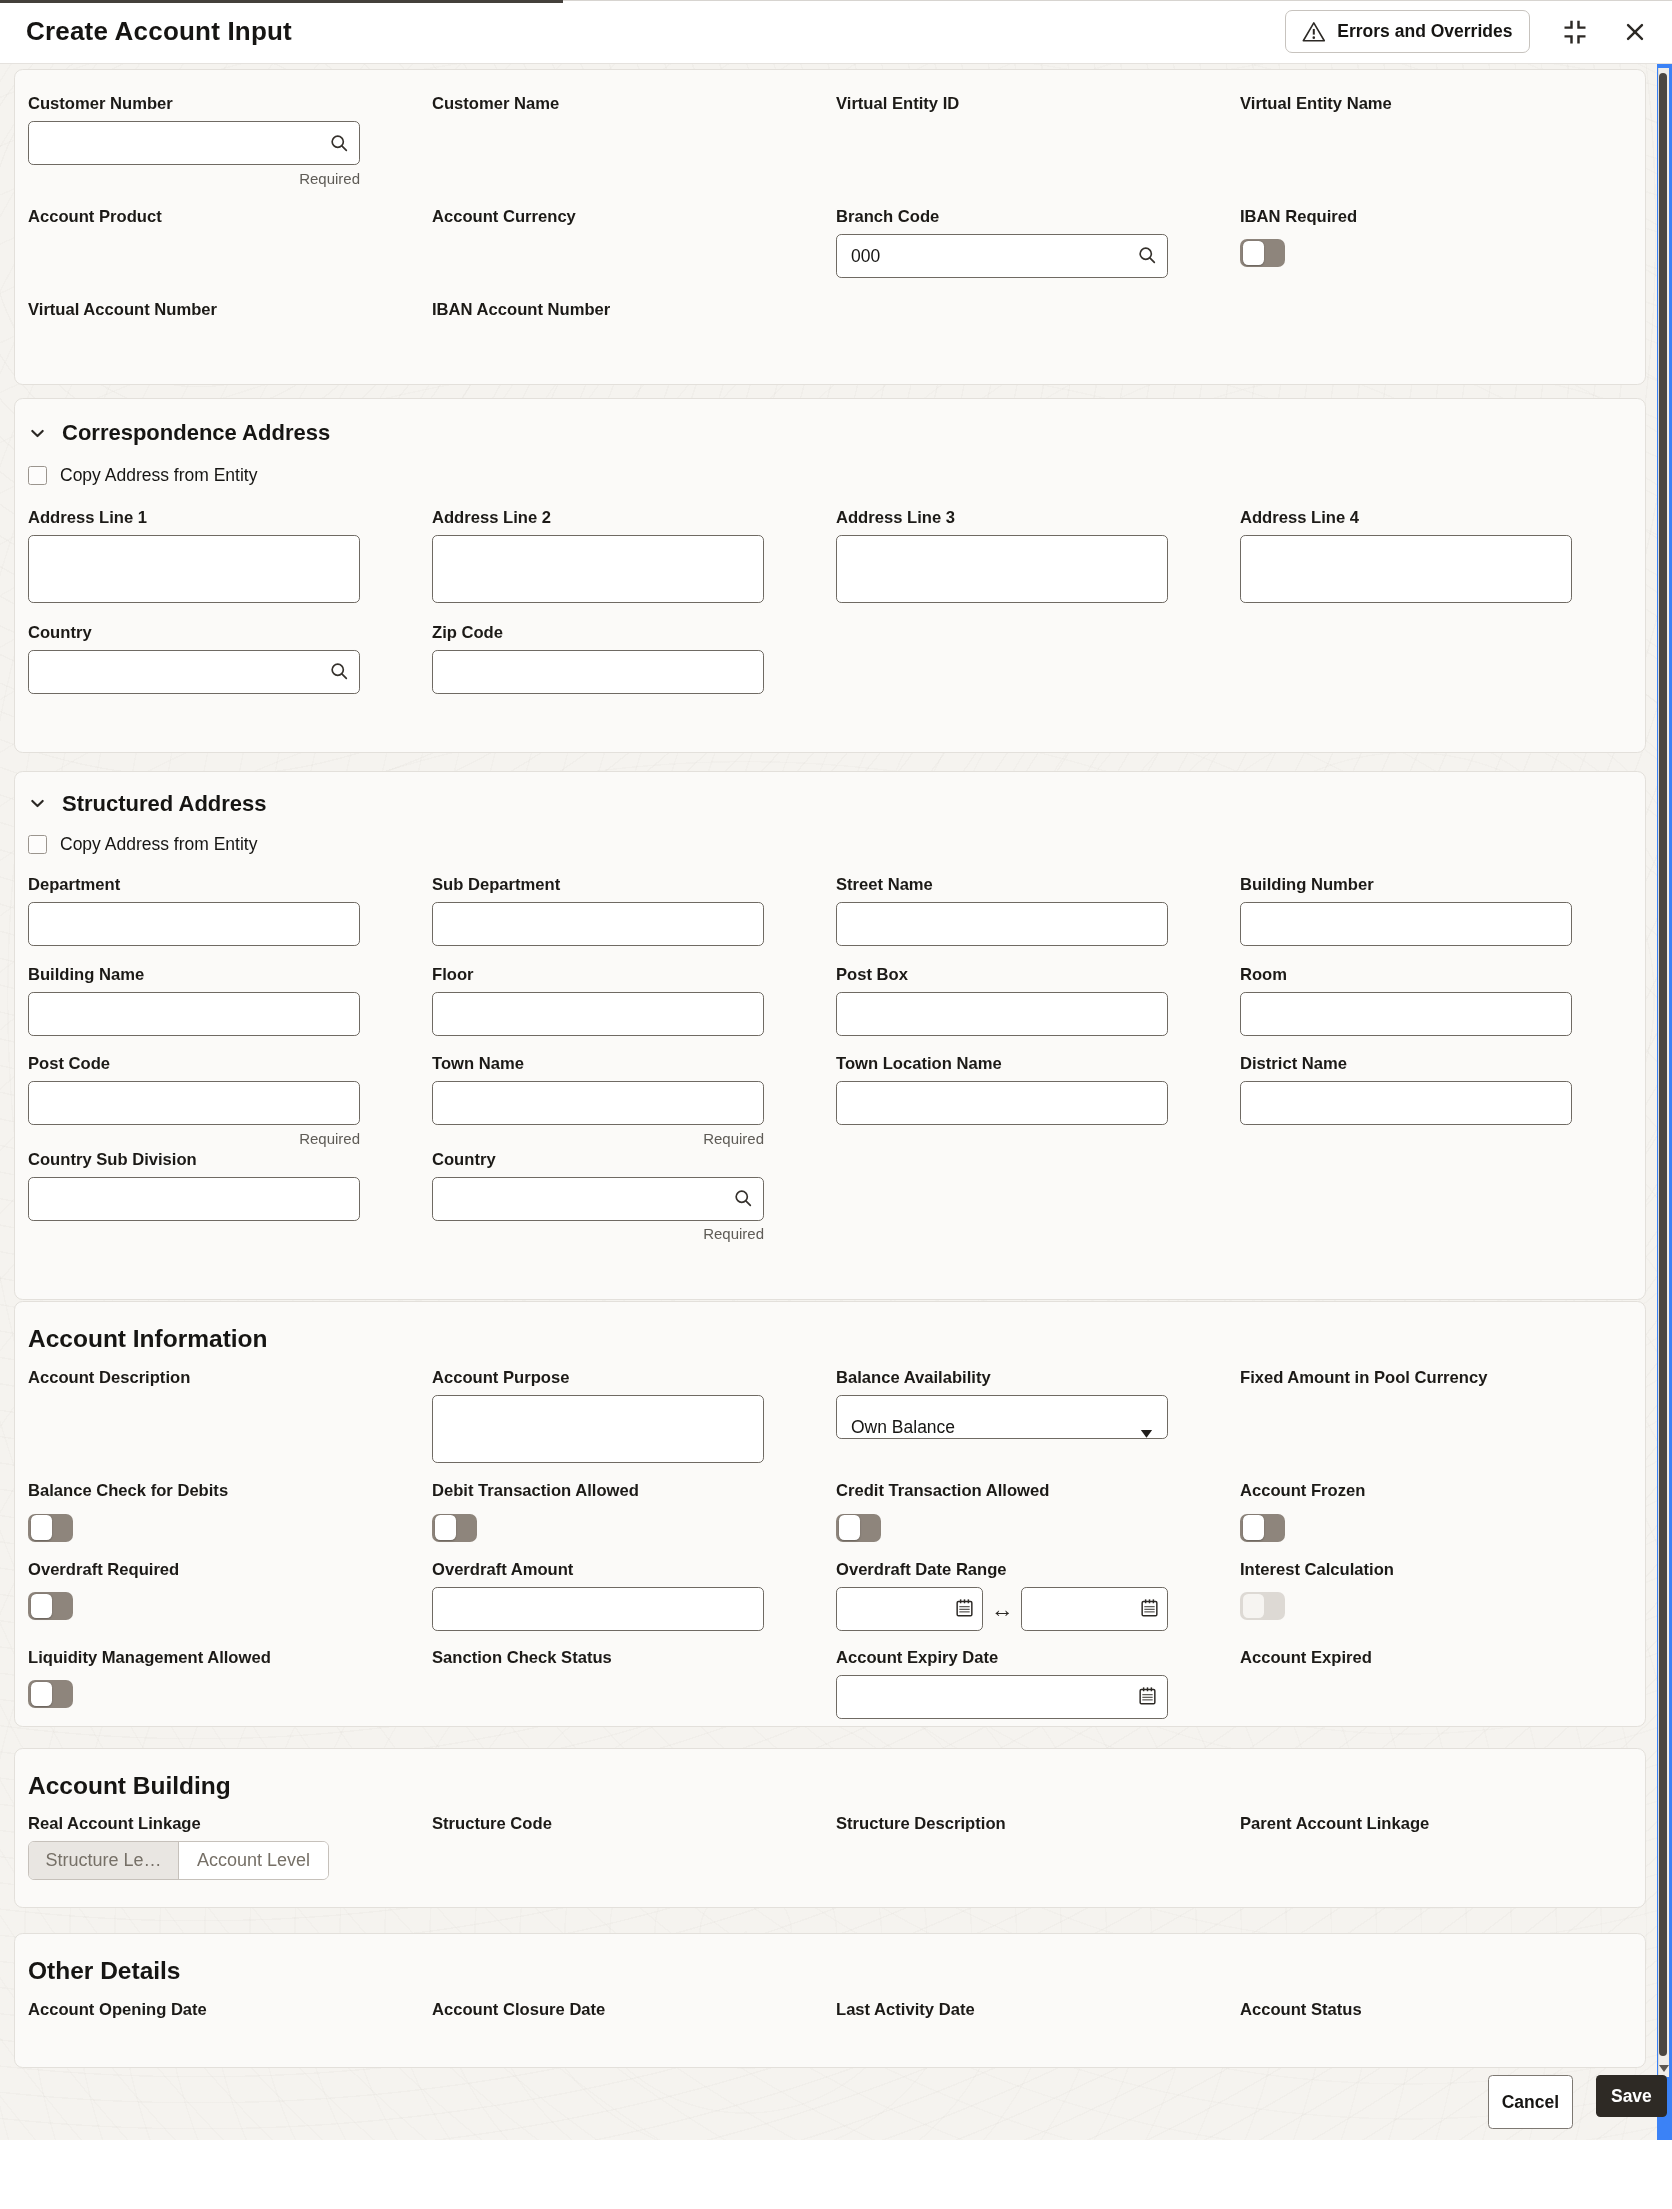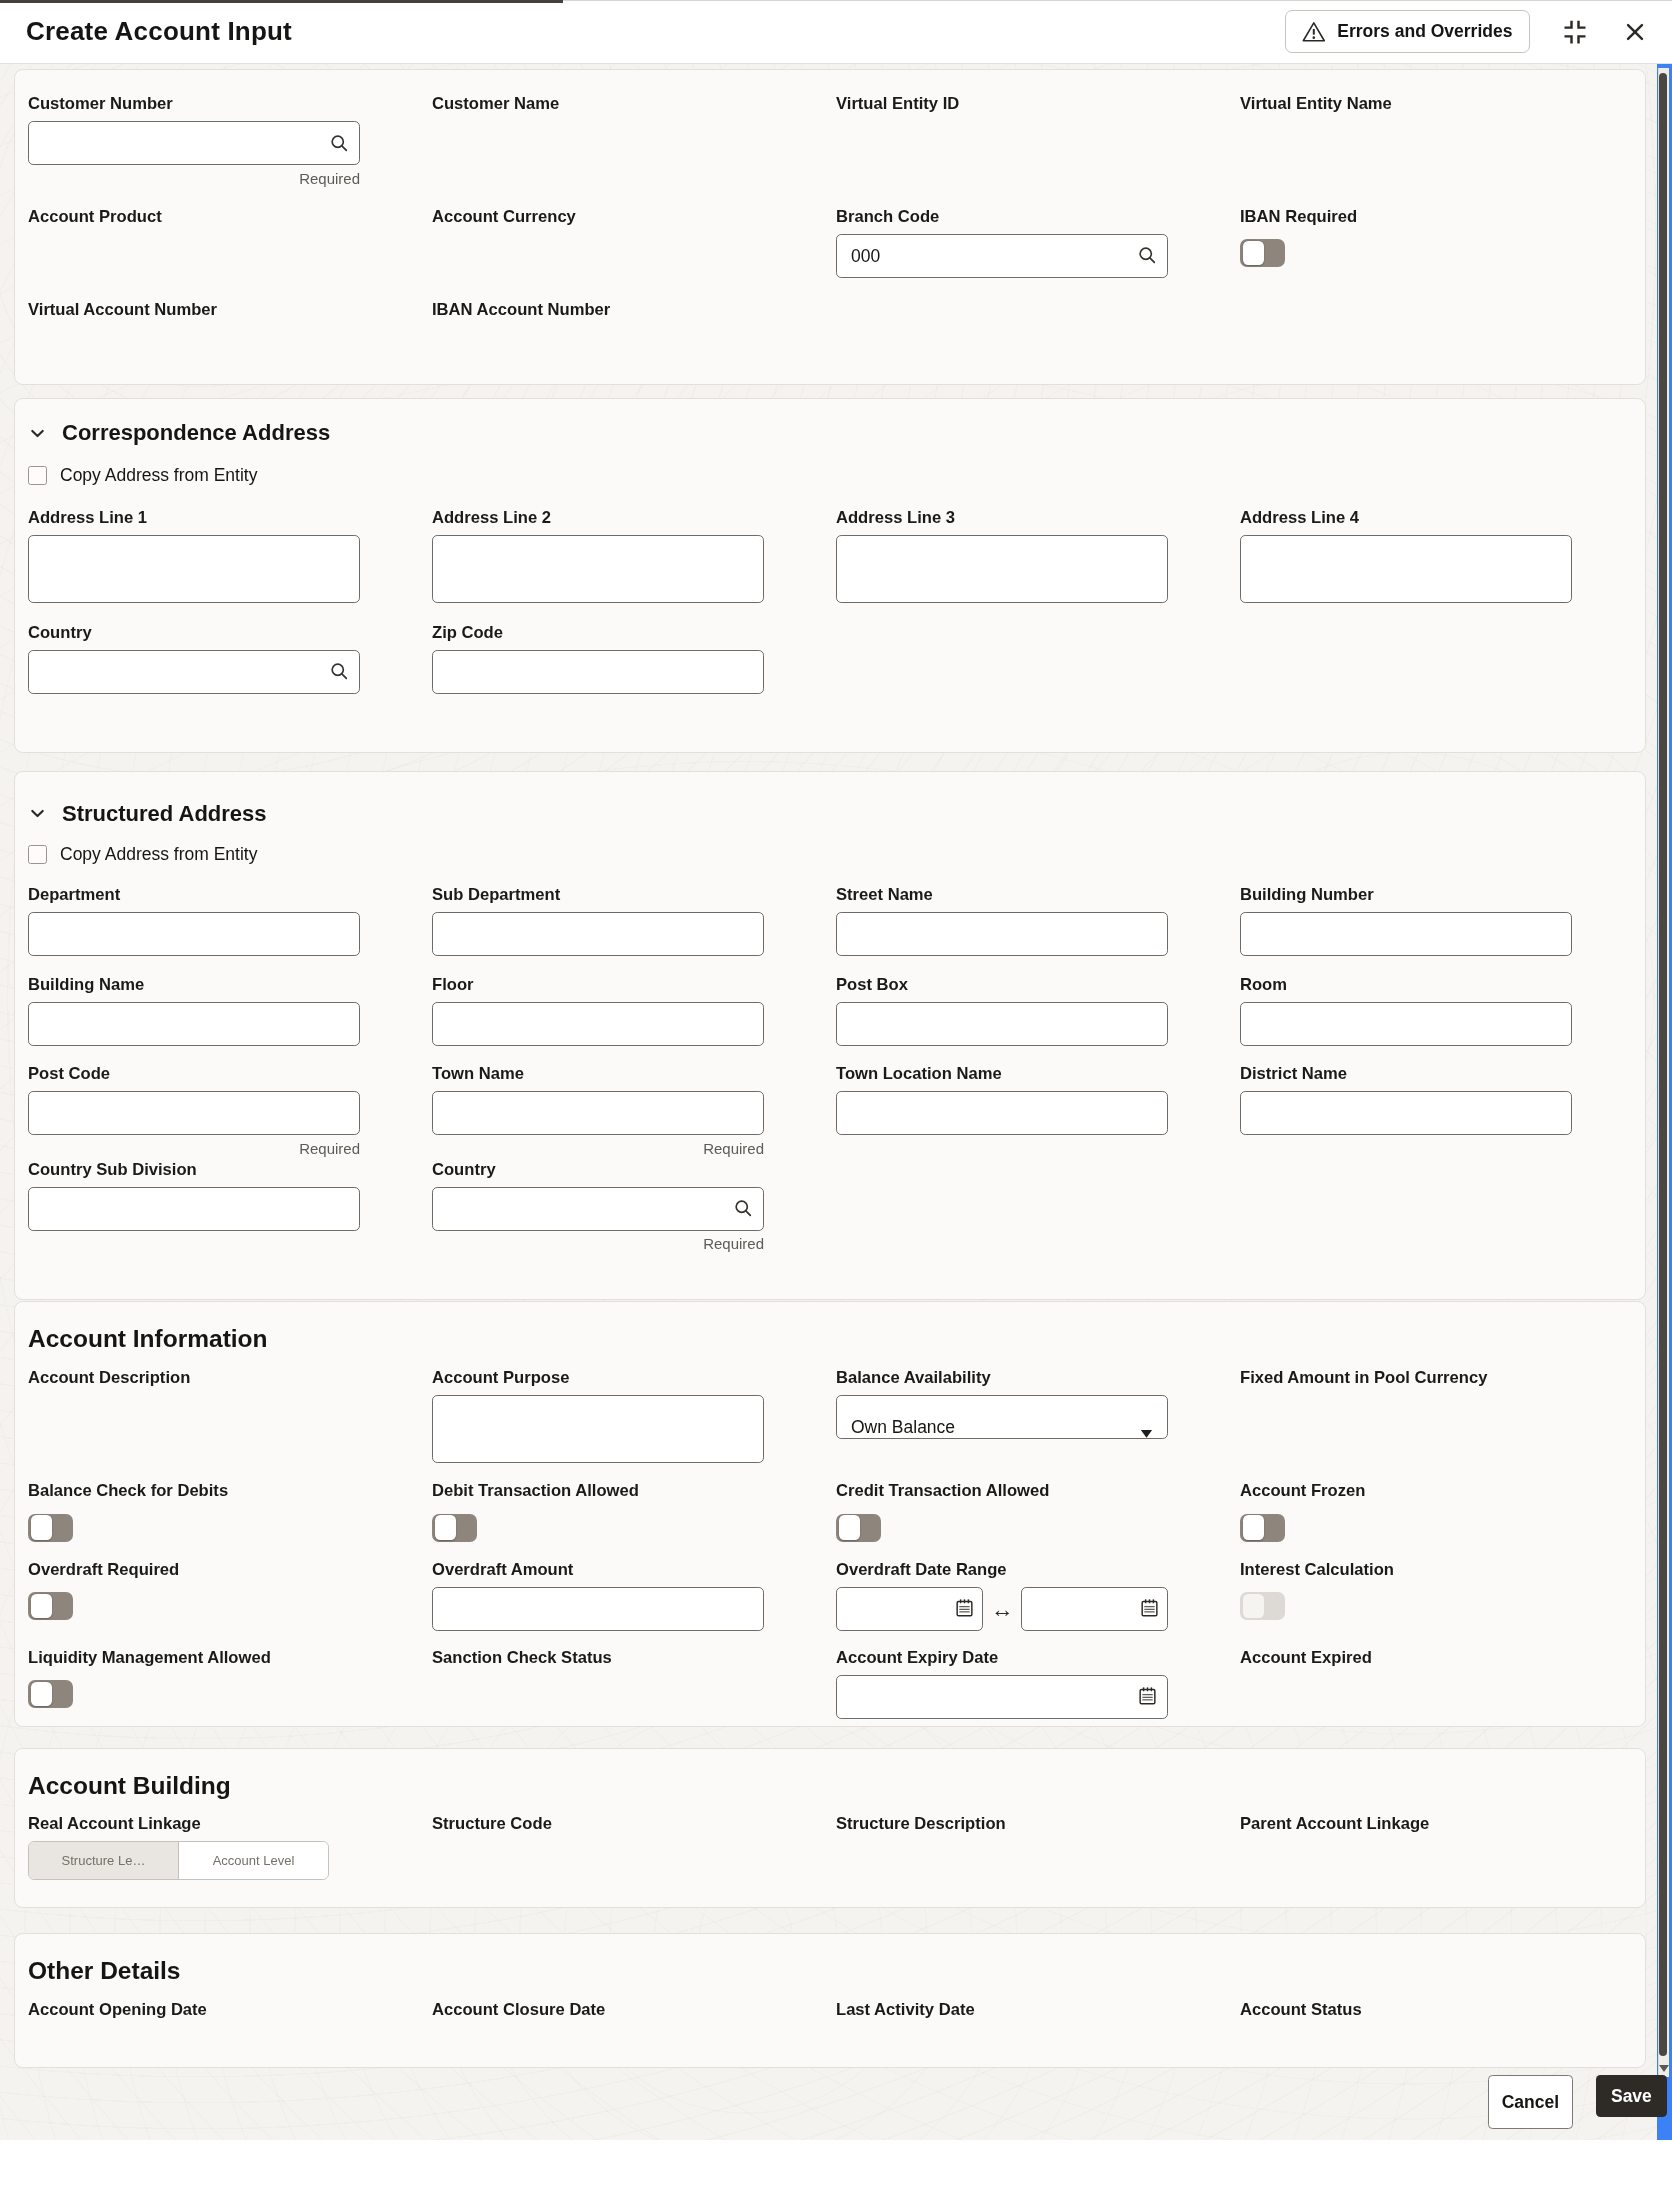--- a/index.html
+++ b/index.html
@@ -21,21 +21,21 @@
   .content { position:absolute; top:64px; left:0; width:1657px; height:2076px;
     background-color:#f5f3ef;
     background-image:
       repeating-radial-gradient(circle at 12% 8%, rgba(122,112,100,0.035) 0 1.4px, transparent 1.4px 26px),
       repeating-radial-gradient(circle at 85% 45%, rgba(122,112,100,0.028) 0 1.4px, transparent 1.4px 35px),
       repeating-radial-gradient(circle at 45% 90%, rgba(122,112,100,0.028) 0 1.4px, transparent 1.4px 45px);
     padding:5.2px 0 0 14px; }
   .card { width:1632px; background:#fbfaf8; border:0.9px solid #e3e0db; border-radius:8.7px; overflow:hidden; }
   .cardA { height:316px; padding-top:23px; margin-bottom:13px; }
   .cardB { height:355px; padding-top:21px; margin-bottom:17.5px; }
-  .cardC { height:529px; padding-top:29px; margin-bottom:1.7px; }
+  .cardC { height:529px; padding-top:19px; margin-bottom:1.7px; }
   .cardD { height:426px; padding-top:23px; margin-bottom:21px; }
   .cardE { height:160px; padding-top:23px; margin-bottom:24.5px; }
   .cardF { height:135px; padding-top:23px; }
 
   .fgrid { display:grid; grid-template-columns:repeat(4,332px); column-gap:72px; justify-content:start; padding:0 13px; align-items:start; }
   .mb22{margin-bottom:19px;} .mb24{margin-bottom:21px;} .mb20{margin-bottom:17.5px;} .mb18{margin-bottom:15.7px;} .mb16{margin-bottom:14px;} .mb14{margin-bottom:12.2px;} .mb8{margin-bottom:7px;} .mb2{margin-bottom:1.7px;}
   .flabel { font-size:16.6px; font-weight:600; color:#1c1a17; line-height:21px; margin-bottom:7px; white-space:nowrap; }
   .inp, .ta, .sel { width:332px; border:0.9px solid #6f6a63; border-radius:5.2px; background:#ffffff; font-family:inherit; font-size:17.5px; color:#161513; }
   .inp { height:44px; padding:0 14px; }
   .ta { height:68px; padding:8.7px 12.2px; resize:none; }
@@ -59,21 +59,21 @@
   .dbtn-row { grid-column:3 / 5; display:flex; gap:7px; align-items:flex-start; }
   .dbtn { height:40px; padding:0 18.3px; background:#f1efec; color:#a8a29b; border:none; border-radius:5.2px; font-family:inherit; font-size:16.6px; cursor:default; white-space:nowrap; }
 
   .rangewrap { display:flex; align-items:center; gap:7.9px; }
   .dfield.small { width:150px; }
   .dfield.small .inp { padding-right:37px; }
   .dfield.small .field-ico { right:8.7px; }
   .rangearrow { font-size:23px; font-weight:700; color:#2c2925; line-height:44px; }
 
   .seg { display:flex; width:301px; height:39px; border:0.9px solid #c6c1bb; border-radius:6.1px; overflow:hidden; background:#fff; }
-  .seg-btn { flex:1; border:none; background:#fff; font-family:inherit; font-size:13px; color:#767067; cursor:pointer; }
+  .seg-btn { flex:1; border:none; background:#fff; font-family:inherit; font-size:18px; color:#767067; cursor:pointer; }
   .seg-btn.selected { background:#e9e6e2; border-right:0.9px solid #c6c1bb; }
 
   
   .sb-track { position:absolute; top:68px; right:4.4px; width:10.5px; height:2009px; background:#efede9; border-left:0.9px solid #dedbd6; }
   .sb-thumb { position:absolute; top:73px; right:6.1px; width:7.9px; height:1983px; background:#4b4742; border-radius:4.4px; }
   .sb-arrow { position:absolute; top:2065px; right:4.4px; width:0; height:0; border-left:5.2px solid transparent; border-right:5.2px solid transparent; border-top:7.9px solid #5c5751; }
 
   
   .footer { position:absolute; top:2075px; right:6.1px; display:flex; gap:23px; z-index:6; }
   .btn-cancel { width:85px; height:54px; background:#ffffff; border:0.9px solid #7d7872; border-radius:4.4px; font-family:inherit; font-size:17.5px; font-weight:600; color:#161513; cursor:pointer; }

